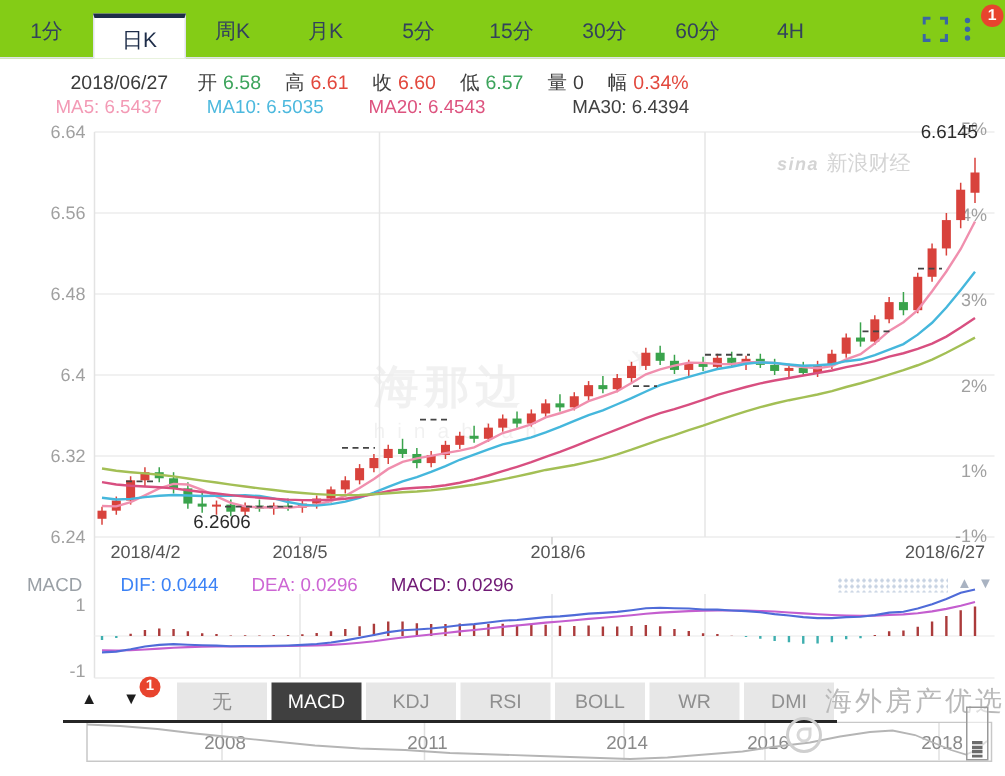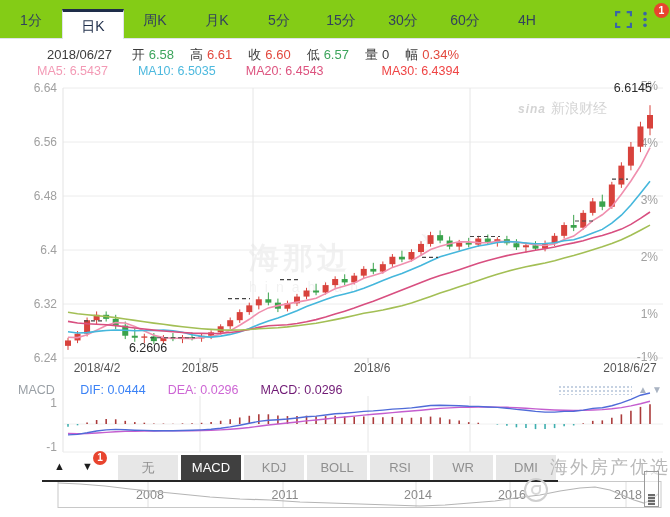--- a/index.html
+++ b/index.html
@@ -81,21 +81,21 @@
           <circle cx="2.5" cy="13.5" r="1.7" fill="#3a66a5"></circle>
       </svg>
     </div>
     <div id="top-badge">1</div>
   </div>
 
   <div id="info-row">
     <span>2018/06/27</span><span class="gap"></span>
   <span>开</span><span class="v-green">6.58</span><span class="gap"></span><span>高</span><span class="v-red">6.61</span><span class="gap"></span><span>收</span><span class="v-red">6.60</span><span class="gap"></span><span>低</span><span class="v-green">6.57</span><span class="gap"></span><span>量</span><span class="v-dark">0</span><span class="gap"></span><span>幅</span><span class="v-red">0.34%</span><span class="gap"></span></div>
 
-  <div id="ma-row"><span style="color: rgb(243, 154, 181);">MA5: 6.5437</span><span style="color: rgb(77, 185, 222);">MA10: 6.5035</span><span style="color: rgb(221, 83, 127);">MA20: 6.4543</span><span style="color: #ef4444; padding-left: 28px;">MA30: 6.4394</span></div>
+  <div id="ma-row"><span style="color: rgb(243, 154, 181);">MA5: 6.5437</span><span style="color: rgb(77, 185, 222);">MA10: 6.5035</span><span style="color: rgb(221, 83, 127);">MA20: 6.4543</span><span style="color: #404040; padding-left: 28px;">MA30: 6.4394</span></div>
 
   <div class="wm" id="wm-sina">
     <b>sina</b><span>新浪财经</span>
   </div>
   <div class="wm" id="wm-center">
     <span>海那边</span>
     <small>hinabian</small>
   </div>
   <div id="wm-plane">✈</div>
 
@@ -361,22 +361,22 @@
   <div class="macd-arrow" style="left:638px">▲</div>
   <div class="macd-arrow" style="left:652px">▼</div>
 
   <div id="ind-bar">
     <div id="ind-up">▲</div>
     <div id="ind-down">▼</div>
     <div id="ind-tabs">
         <div class="itab">无</div>
         <div class="itab active">MACD</div>
         <div class="itab">KDJ</div>
+        <div class="itab">RSI</div>
         <div class="itab">BOLL</div>
-        <div class="itab">RSI</div>
         <div class="itab">WR</div>
         <div class="itab">DMI</div>
       </div>
   </div>
   <div id="ind-badge">1</div>
 
   <svg id="timeline-svg" width="670" height="36" viewBox="0 481 670 36">
       <rect x="58" y="481.5" width="603" height="26" fill="none" stroke="#c8c8c8"></rect>
       <line x1="148" y1="482" x2="148" y2="507" stroke="#e0e0e0"></line>
       <line x1="283" y1="482" x2="283" y2="507" stroke="#e0e0e0"></line>

